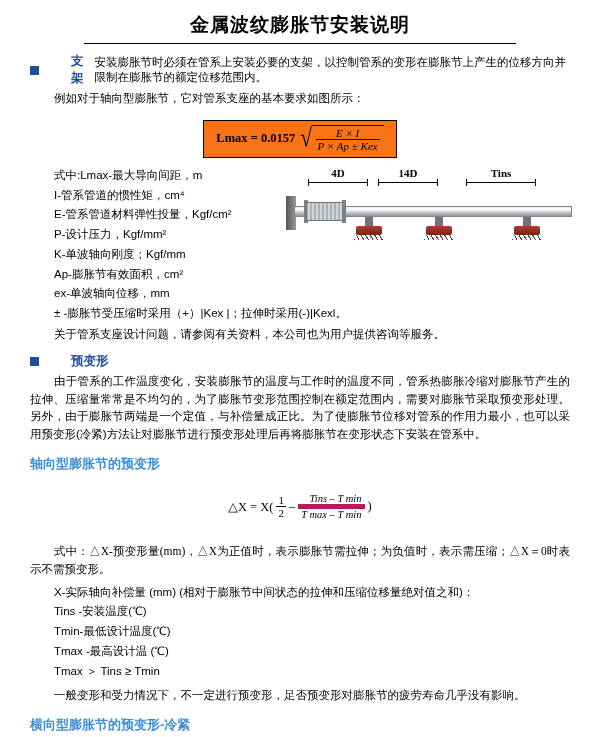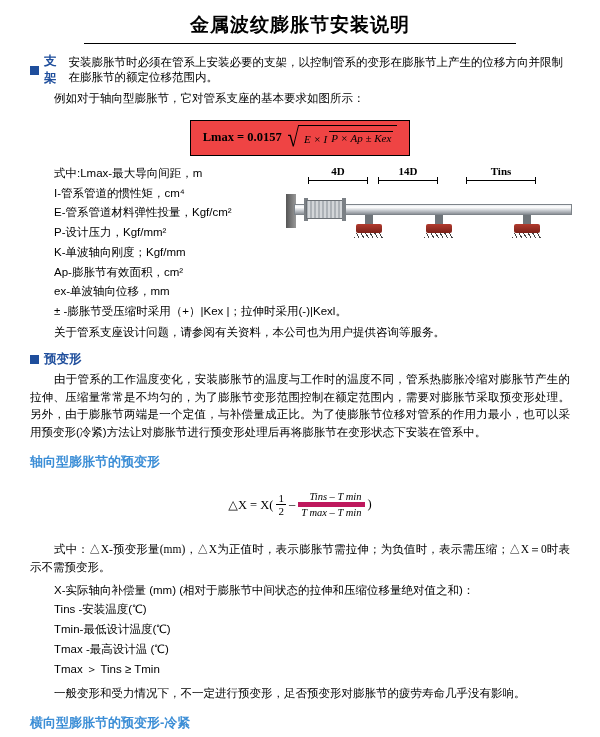--- a/index.html
+++ b/index.html
@@ -56,21 +56,21 @@
     align-items: center;
     gap: 5px;
   }
   .sq {
     display: inline-block;
     width: 9px;
     height: 9px;
     background: #1f4e9c;
     flex: none;
   }
-  .heading .htext { color: #1f4e9c; }
+  .heading .htext { color: #1f4e9c; margin-left: 27px; }
   .heading.black .htext { color: #000; }
   .subheading {
     font-size: 13px;
     font-weight: bold;
     color: #3c8ed6;
     margin: 11px 0 6px 0;
   }
   .para-list {
     margin: 2px 0 2px 0;
   }
@@ -80,21 +80,21 @@
     padding-left: 24px;
   }
   .formula-box {
     margin: 8px auto 6px auto;
     border: 1px solid #000;
     padding: 4px 12px 4px 12px;
     display: inline-flex;
     align-items: center;
     font-family: "Liberation Serif", serif;
     font-size: 12.5px;
-    background: #ef4444;
+    background: #f97316;
   }
   .fbox-wrap {
     text-align: center;
   }
   .lmax-eq {
     font-weight: bold;
     font-size: 12.5px;
     margin-right: 4px;
   }
   .radical {
@@ -103,21 +103,21 @@
     font-family: "Liberation Serif", serif;
   }
   .radical .sign {
     font-size: 26px;
     line-height: 26px;
     margin-right: -2px;
     transform: scaleX(0.8);
   }
   .frac {
     display: inline-flex;
-    flex-direction: row;
+    flex-direction: column;
     align-items: center;
     border-top: 1px solid #000;
     padding: 0 4px;
     font-size: 11px;
     font-style: italic;
   }
   .frac .num { padding: 1px 2px 0 2px; }
   .frac .den { border-top: 1px solid #000; padding: 0 2px 1px 2px; }
   .diagram {
     position: relative;

